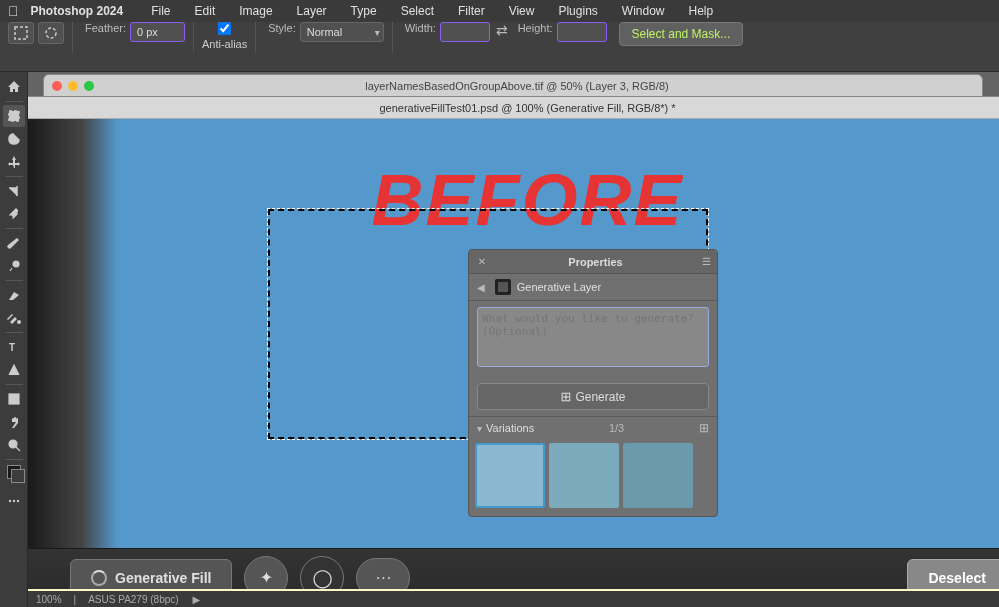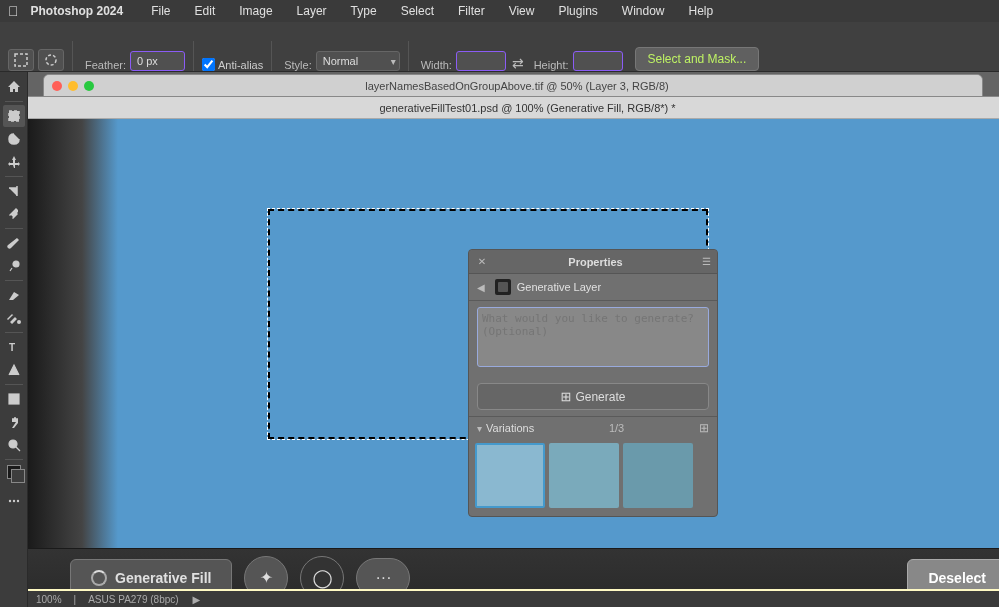--- a/index.html
+++ b/index.html
@@ -16,21 +16,21 @@
       position: relative;
     }
     #menubar .apple-logo { margin-right: 12px; font-size: 14px; color: #e0e0e0; }
     #menubar .app-name { font-weight: bold; margin-right: 12px; font-size: 12px; }
     #menubar .menu-item { padding: 16px 8px; height: 22px; display: flex; align-items: center; cursor: pointer; font-size: 12px; margin-left: 8px; }
 
     
     #toolbar {
       width: 100%; height: 50px;
       background: #404040;
-      display: flex; align-items: flex-end;
+      display: flex; align-items: flex-start;
       padding: 0 8px;
       gap: 4px;
       border-bottom: 1px solid #2a2a2a;
     }
     #toolbar .tool-separator { width: 1px; height: 30px; background: #555; margin: 0 4px; }
     .toolbar-btn {
       background: #505050; border: 1px solid #666; border-radius: 3px;
       color: #ddd; font-size: 11px; padding: 3px 6px;
       cursor: pointer; display: flex; align-items: center; gap: 3px;
       white-space: nowrap;
@@ -329,21 +329,21 @@
     <svg width="14" height="14" viewBox="0 0 14 14" fill="none" stroke="#ccc" stroke-width="1.5">
       <ellipse cx="7" cy="7" rx="5" ry="5" stroke-dasharray="3,2"></ellipse>
     </svg>
   </div>
   <div class="tool-separator"></div>
   <span class="toolbar-label">Feather:</span>
   <div class="toolbar-input-wrap">
     <input type="text" class="toolbar-input" style="width: 55px;" value="0 px">
   </div>
   <div class="tool-separator"></div>
-  <label style="display:flex;align-items:center;gap:3px;">
+  <label style="display:flex;align-items:center;gap:3px;flex-direction:column;">
     <input type="checkbox" checked="" style="">
     <span style="font-size:11px;color:#ccc;">Anti-alias</span>
   </label>
   <div class="tool-separator"></div>
   <span class="toolbar-label">Style:</span>
   <div class="select-wrap">
     <select class="toolbar-select">
       <option>Normal</option>
       <option>Fixed Ratio</option>
       <option>Fixed Size</option>
@@ -477,20 +477,21 @@
     </div>
 
     <div id="fg-window">
       <div id="fg-window-titlebar">
         <span id="fg-title-text">generativeFillTest01.psd @ 100% (Generative Fill, RGB/8*) *</span>
       </div>
       <div id="canvas-content">
 
         <div id="dark-left"></div>
 
+        <div id="before-text">BEFORE</div>
 
         <div id="selection-rect"></div>
 
         <div id="properties-panel">
           <div id="panel-header">
             <div id="panel-header-left">
               <span class="panel-header-btn">✕</span>
             </div>
             <span id="panel-title">Properties</span>
             <span id="panel-menu-btn">☰</span>

